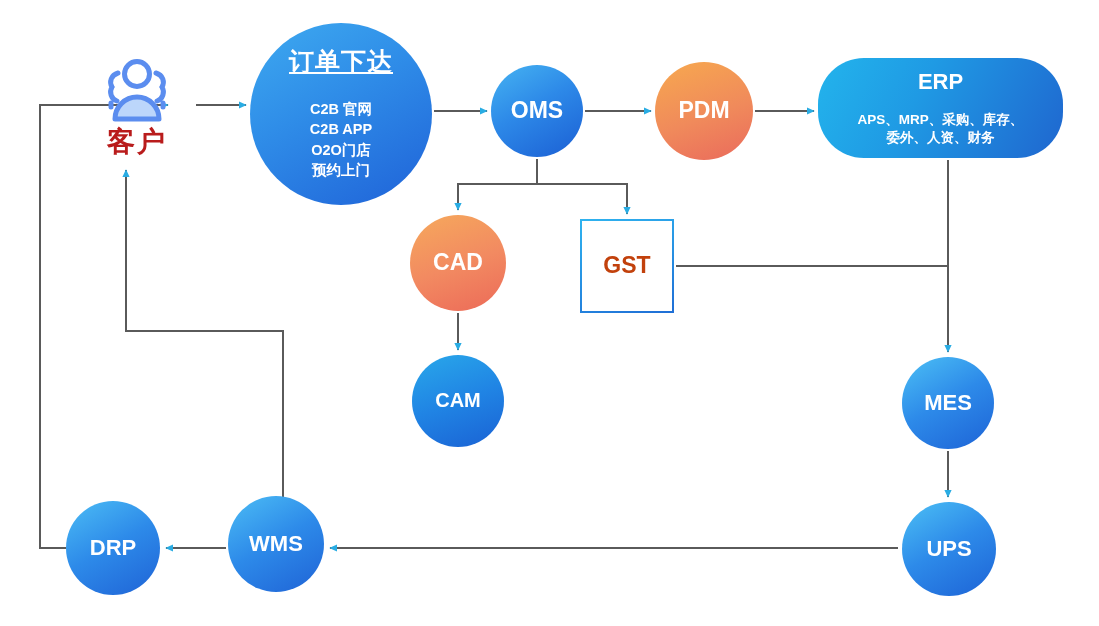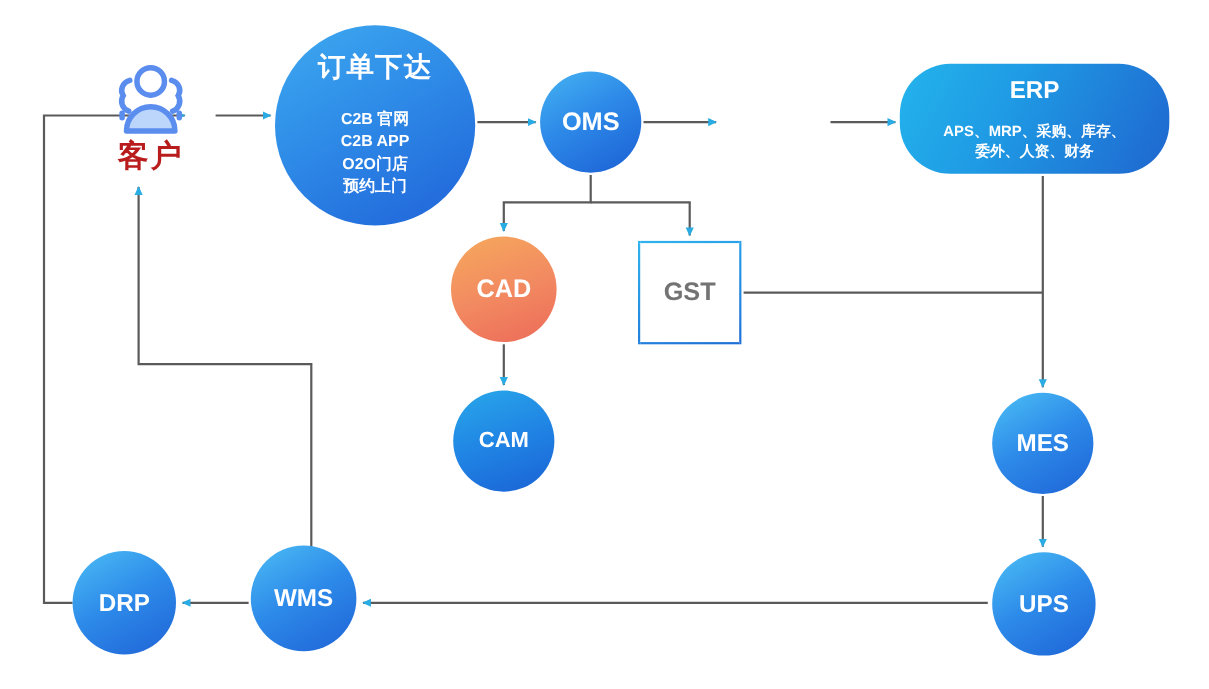--- a/index.html
+++ b/index.html
@@ -43,20 +43,21 @@
   }
 
   
   #order {
     left: 250px; top: 23px; width: 182px; height: 182px;
     background: linear-gradient(150deg, #3eaaf0 0%, #2f8de8 42%, #1f62d8 100%);
   }
   #order .big {
     font-size: 25px; font-weight: 700; letter-spacing: 1px;
     margin-bottom: 22px;
+    text-decoration: underline;
   }
   #order .sub { font-size: 14.5px; font-weight: 700; line-height: 1.42; }
 
   
   #oms {
     left: 491px; top: 65px; width: 92px; height: 92px;
     background: linear-gradient(150deg, #46b4f2 0%, #2d89e8 45%, #1b5fd4 100%);
     font-size: 23px; font-weight: 700;
   }
   #pdm {
@@ -68,21 +69,21 @@
     left: 410px; top: 215px; width: 96px; height: 96px;
     background: linear-gradient(160deg, #f6a95c 0%, #f28a61 52%, #ec6a58 100%);
     font-size: 23px; font-weight: 700; text-align: right;
   }
   #gst {
     left: 580px; top: 219px; width: 94px; height: 94px;
     background: #ffffff;
     border: 2.5px solid;
     border-image: linear-gradient(160deg, #2fb3ef 0%, #1f6fd6 100%) 1;
     border-radius: 50%;
-    color: #737373;
+    color: #c2410c;
     font-size: 23px; font-weight: 700;
   }
   #cam {
     left: 412px; top: 355px; width: 92px; height: 92px;
     background: linear-gradient(160deg, #29a8ea 0%, #2084e4 50%, #1a62d4 100%);
     font-size: 20px; font-weight: 700;
   }
   #mes {
     left: 902px; top: 357px; width: 92px; height: 92px;
     background: linear-gradient(150deg, #4cc0f5 0%, #2d8ae9 48%, #1d63d6 100%);
@@ -175,20 +176,23 @@
     <div class="sub">C2B 官网</div>
     <div class="sub">C2B APP</div>
     <div class="sub">O2O门店</div>
     <div class="sub">预约上门</div>
   </div>
 
   <div class="node circle" id="oms">
     <span>OMS</span>
   </div>
 
+  <div class="node circle" id="pdm">
+    <span>PDM</span>
+  </div>
 
   <div class="node" id="erp">
     <div class="big">ERP</div>
     <div class="sub">APS、MRP、采购、库存、</div>
     <div class="sub">委外、人资、财务</div>
   </div>
 
   <div class="node circle" id="cad">
     <span>CAD</span>
   </div>

